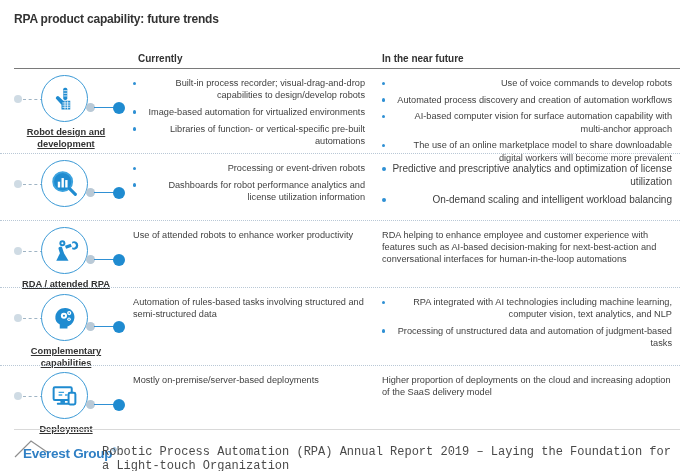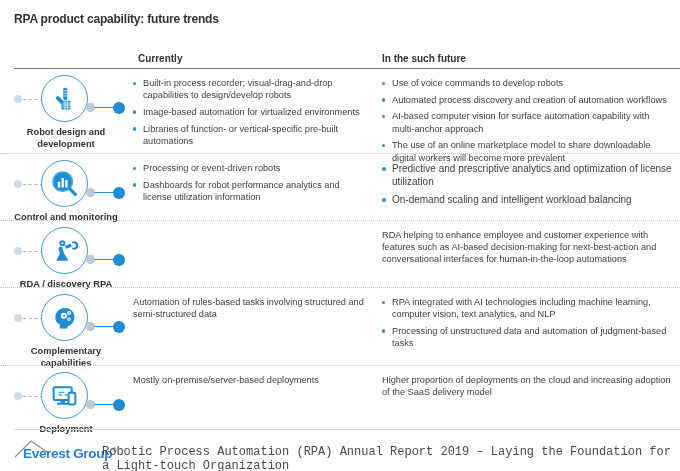--- a/index.html
+++ b/index.html
@@ -83,36 +83,37 @@
   }
   .dot-lg{
     position:absolute;left:113px;top:28.5px;
     width:12px;height:12px;border-radius:50%;
     background:#1f8bd0;
   }
   .side-label{
     font-size:9.3px;font-weight:bold;color:#333333;
     line-height:11.5px;
     padding:2px 6px 0 6px;
+    text-decoration:underline;
   }
 
   
   .cell{
     position:absolute;top:0;
     font-size:9.2px;line-height:12.2px;color:#3f3f3f;
     box-sizing:border-box;
     padding-top:8px;
   }
   .cell.c1{left:133px;width:248px;padding-right:16px;}
   .cell.c2{left:382px;width:298px;padding-right:8px;}
   .cell.big{font-size:10px;line-height:13.2px;}
 
   ul.blist{margin:0;padding:0;list-style:none;}
   ul.blist li{
-    position:relative;padding-left:10px;margin-bottom:4.5px;
+    position:relative;padding-left:10px;margin-bottom:4.5px;text-align:right;
   }
   ul.blist li:before{
     content:"";
     position:absolute;left:0;top:4.5px;
     width:3.4px;height:3.4px;border-radius:50%;
     background:#2f90d4;
   }
   .cell.big ul.blist li:before{top:5px;width:3.8px;height:3.8px;}
   .plain{margin:0;}
 
@@ -141,21 +142,21 @@
   }
 </style>
 </head>
 <body>
 
 <div class="page">
 
   <div class="title">RPA product capability: future trends</div>
 
   <div class="col-head c1">Currently</div>
-  <div class="col-head c2">In the such future</div>
+  <div class="col-head c2">In the near future</div>
   <div class="rule"></div>
 
   <div class="rows" id="rows-container">
       <div class="row" style="height: 84px;">
         <div class="side">
           <div class="side-inner">
             <div class="badge-wrap">
               <span class="dot-sm"></span>
               <span class="dash"></span>
               <span class="circle"></span>
@@ -210,21 +211,20 @@
         <rect x="12.7" y="10" width="2.6" height="10.4"></rect>
         <rect x="16.8" y="12.2" width="2.6" height="8.2"></rect>
       </g>
       <path d="M21.6 21.6 L28 28" stroke="#1f8bd0" stroke-width="3.4" stroke-linecap="round"></path>
     </svg>
               </span>
               <span class="dot-md"></span>
               <span class="line-r"></span>
               <span class="dot-lg"></span>
             </div>
-            <div class="side-label">Control and monitoring</div>
           </div>
         </div>
         <div class="cell c1">
           <ul class="blist">
             <li>Processing or event-driven robots</li>
             <li>Dashboards for robot performance analytics and license utilization information</li>
           </ul>
         </div>
         <div class="cell c2 big">
           <ul class="blist">
@@ -249,22 +249,25 @@
         <path d="M24.2 5.3 a4.8 4.8 0 1 1 0 8.6 l0-2.3 a2.6 2.6 0 1 0 0-4z"></path>
         <circle cx="13" cy="7.2" r="3.4"></circle>
       </g>
       <circle cx="13" cy="7.2" r="1.2" fill="#ffffff"></circle>
     </svg>
               </span>
               <span class="dot-md"></span>
               <span class="line-r"></span>
               <span class="dot-lg"></span>
             </div>
-            <div class="side-label">RDA / discovery RPA</div>
-          </div>
+            <div class="side-label">RDA / attended RPA</div>
+          </div>
+        </div>
+        <div class="cell c1">
+          <p class="plain">Use of attended robots to enhance worker productivity</p>
         </div>
         <div class="cell c2">
           <p class="plain">RDA helping to enhance employee and customer experience with features such as AI-based decision-making for next-best-action and conversational interfaces for human-in-the-loop automations</p>
         </div>
       </div>
       <div class="row" style="height: 78px;">
         <div class="side">
           <div class="side-inner">
             <div class="badge-wrap">
               <span class="dot-sm"></span>

